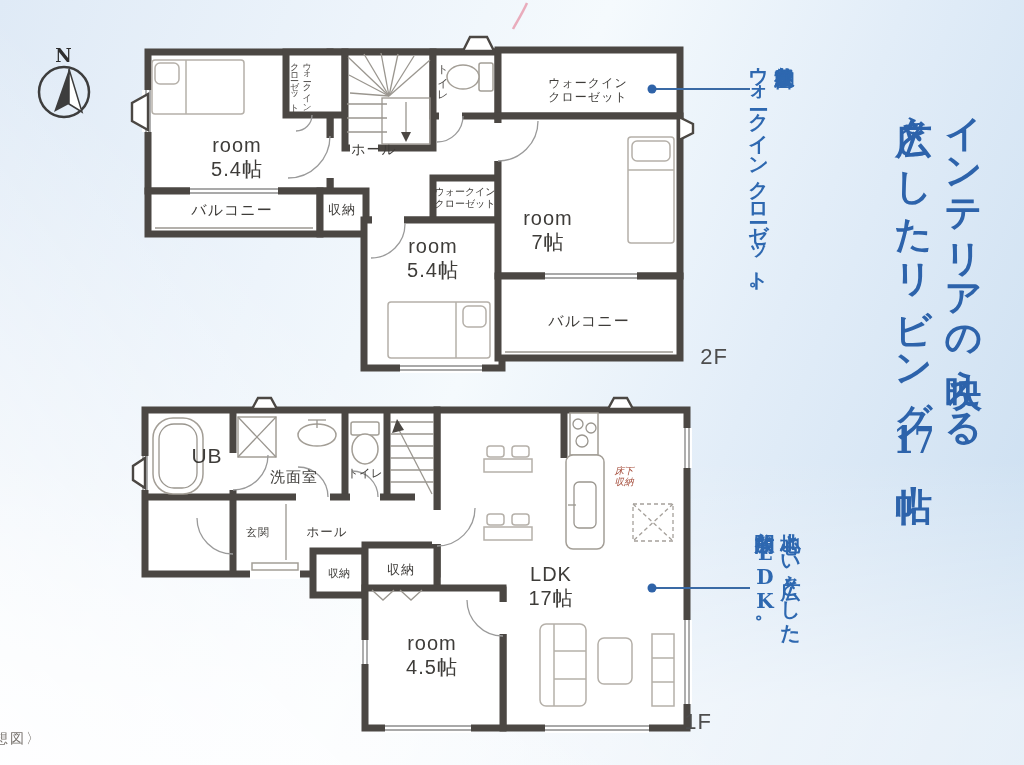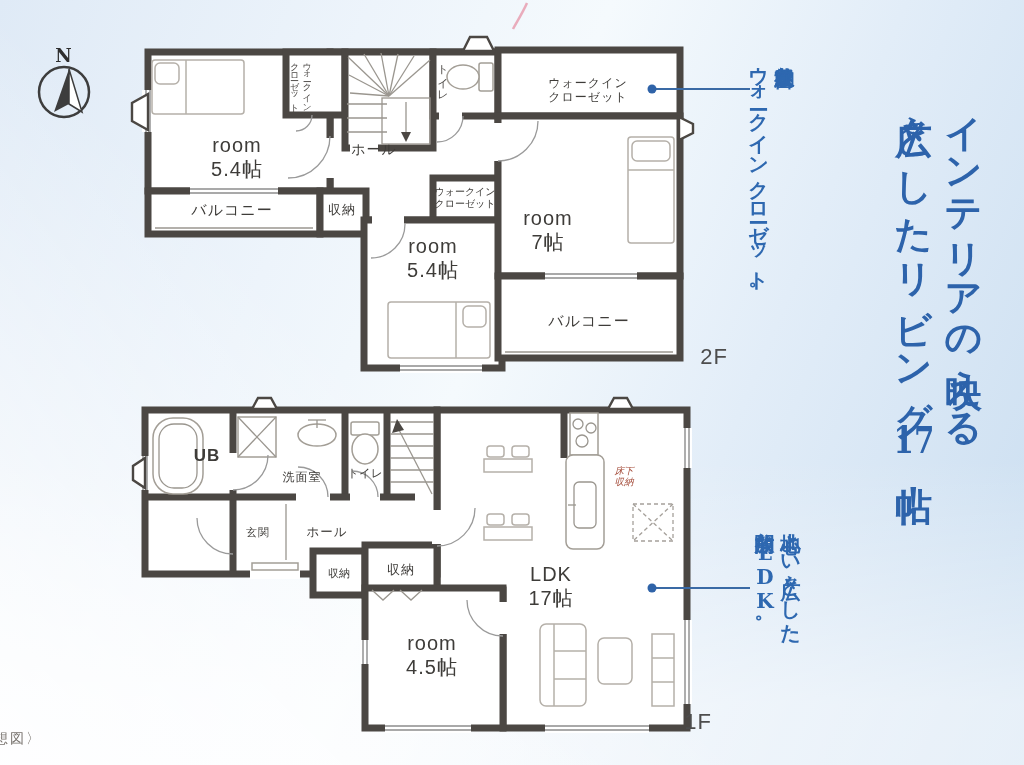--- a/index.html
+++ b/index.html
@@ -302,24 +302,24 @@
   </div>
   <div class="lbl" style="left:548px;top:231px;font-size:20px;">
     <span>room</span>
       <span>7帖</span>
   </div>
   <div class="lbl" style="left:589px;top:321px;font-size:15px;">
     <span>バルコニー</span>
   </div>
   <div class="floorTag" style="left:698px;top:357px;margin-left:16px;">2F</div>
 
-  <div class="lbl" style="left:207px;top:456px;font-size:17px;font-weight:bold;">
+  <div class="lbl" style="left:207px;top:456px;font-size:21px;">
     <span>UB</span>
   </div>
-  <div class="lbl" style="left:302px;top:477px;font-size:12px;">
+  <div class="lbl" style="left:294px;top:477px;font-size:15px;">
     <span>洗面室</span>
   </div>
   <div class="lbl" style="left:365px;top:474px;font-size:11.5px;letter-spacing:0;">
     <span>トイレ</span>
   </div>
   <div class="lbl" style="left:258px;top:532px;font-size:11px;">
     <span>玄関</span>
   </div>
   <div class="lbl" style="left:327px;top:532px;font-size:12.5px;">
     <span>ホール</span>

